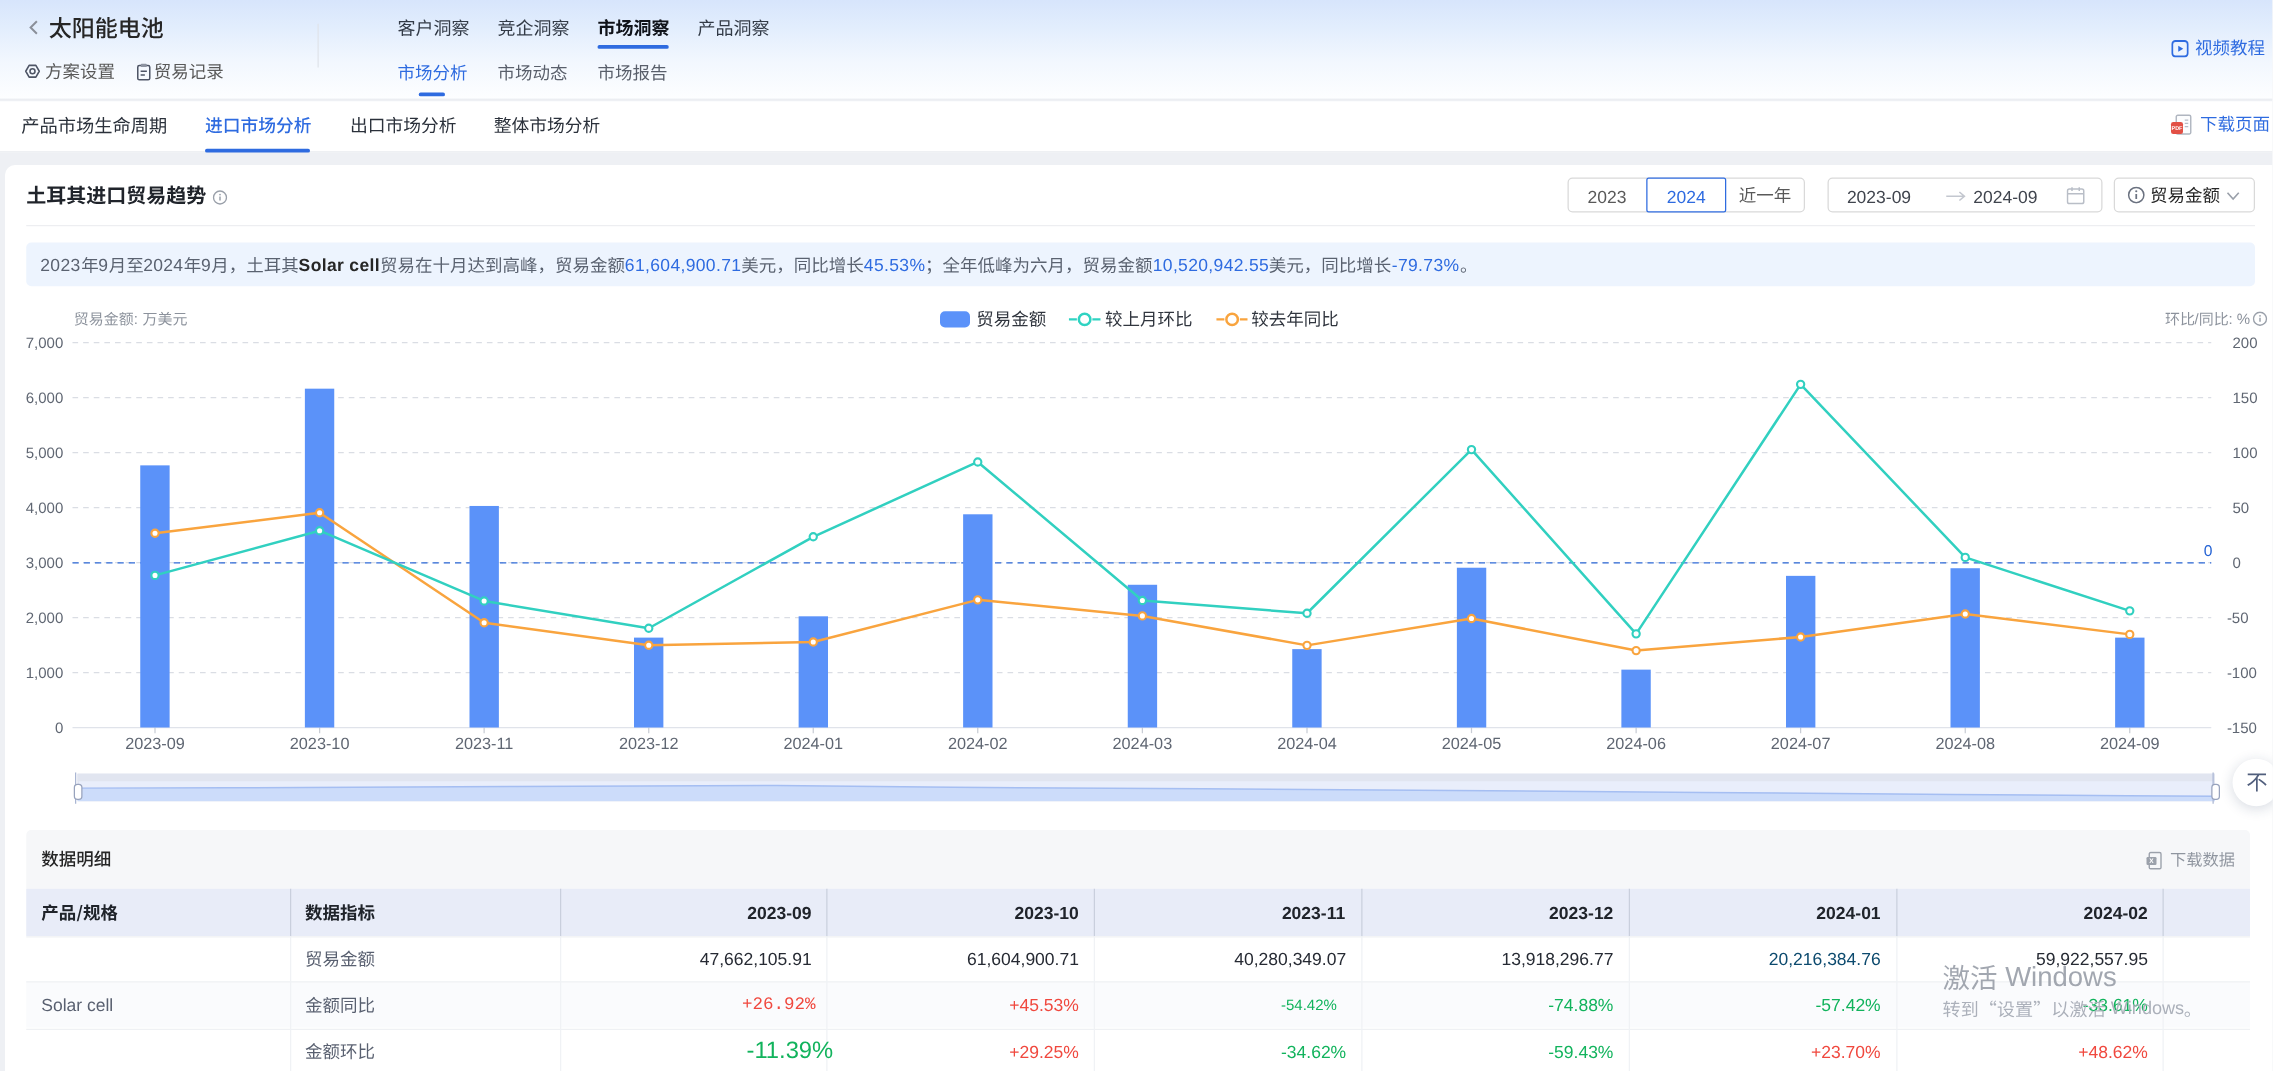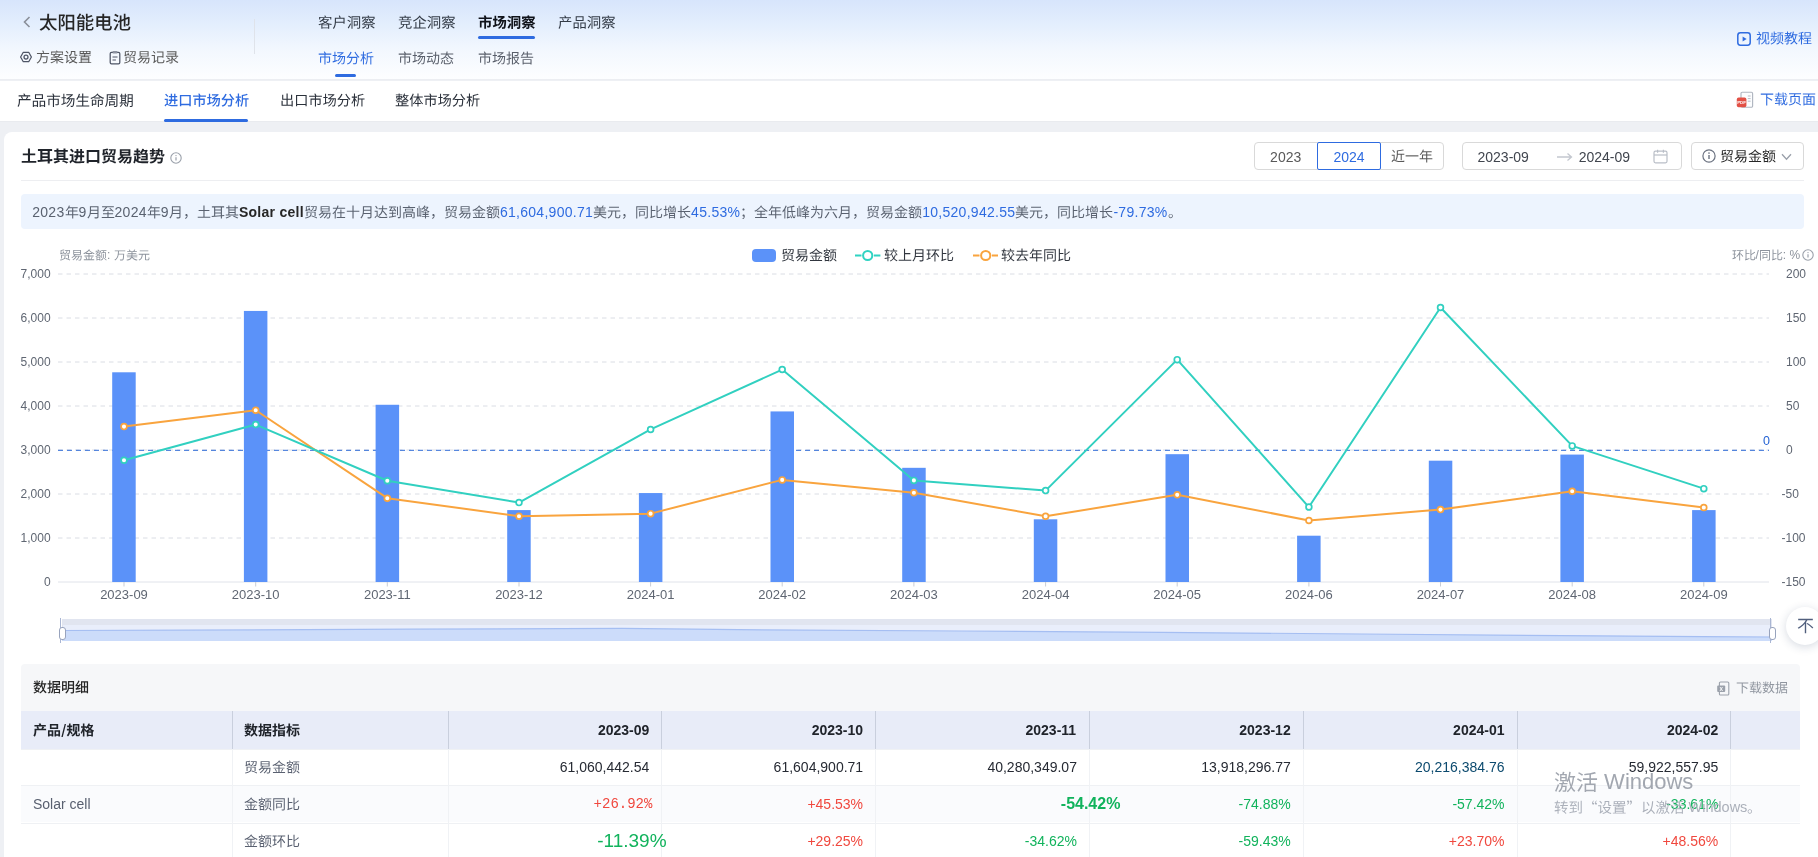--- a/index.html
+++ b/index.html
@@ -590,38 +590,38 @@
   </div>
 <div style="position:absolute;left:244.0px;top:833.5px;">
     <svg style="display:block;" width="56.0" height="14" viewBox="0 -880 4000 1000" fill="#596070">
       <path transform="translate(0)" d="M198 -218C236 -161 275 -82 291 -34L356 -62C340 -111 299 -187 260 -242ZM733 -243C708 -187 663 -107 628 -57L685 -33C721 -79 767 -152 804 -215ZM499 -849C404 -700 219 -583 30 -522C50 -504 70 -475 82 -453C136 -473 190 -497 241 -526V-470H458V-334H113V-265H458V-18H68V51H934V-18H537V-265H888V-334H537V-470H758V-533C812 -502 867 -476 919 -457C931 -477 954 -506 972 -522C820 -570 642 -674 544 -782L569 -818ZM746 -540H266C354 -592 435 -656 501 -729C568 -660 655 -593 746 -540Z"></path>
       <path transform="translate(1000)" d="M693 -493C689 -183 676 -46 458 31C471 43 489 67 496 84C732 -2 754 -161 759 -493ZM738 -84C804 -36 888 33 930 77L972 24C930 -17 843 -84 778 -130ZM531 -610V-138H595V-549H850V-140H916V-610H728C741 -641 755 -678 768 -714H953V-780H515V-714H700C690 -680 675 -641 663 -610ZM214 -821C227 -798 242 -770 254 -744H61V-593H127V-682H429V-593H497V-744H333C319 -773 299 -809 282 -837ZM126 -233V73H194V40H369V71H439V-233ZM194 -21V-172H369V-21ZM149 -416 224 -376C168 -337 104 -305 39 -284C50 -270 64 -236 70 -217C146 -246 221 -287 288 -341C351 -305 412 -268 450 -241L501 -293C462 -319 402 -354 339 -387C388 -436 430 -492 459 -555L418 -582L403 -579H250C262 -598 272 -618 281 -637L213 -649C184 -582 126 -502 40 -444C54 -434 75 -412 84 -397C135 -433 177 -476 210 -520H364C342 -483 312 -450 278 -419L197 -461Z"></path>
       <path transform="translate(2000)" d="M677 -494C752 -410 841 -295 881 -224L942 -271C900 -340 808 -452 734 -534ZM36 -102 55 -31C137 -61 243 -98 343 -135L331 -203L230 -167V-413H319V-483H230V-702H340V-772H41V-702H160V-483H56V-413H160V-143ZM391 -776V-703H646C583 -527 479 -371 354 -271C372 -257 401 -227 413 -212C482 -273 546 -351 602 -440V77H676V-577C695 -618 713 -660 728 -703H944V-776Z"></path>
       <path transform="translate(3000)" d="M125 72C148 55 185 39 459 -50C455 -68 453 -102 454 -126L208 -50V-456H456V-531H208V-829H129V-69C129 -26 105 -3 88 7C101 22 119 54 125 72ZM534 -835V-87C534 24 561 54 657 54C676 54 791 54 811 54C913 54 933 -15 942 -215C921 -220 889 -235 870 -250C863 -65 856 -18 806 -18C780 -18 685 -18 665 -18C620 -18 611 -28 611 -85V-377C722 -440 841 -516 928 -590L865 -656C804 -593 707 -516 611 -457V-835Z"></path>
     </svg>
   </div>
 <div style="position:absolute;left:33.0px;top:797.0px;font-size:14px;line-height:14px;color:#596070;font-weight:normal;white-space:nowrap;">Solar&nbsp;cell</div>
-<div style="position:absolute;left:559.8px;top:760.3px;font-size:14px;line-height:14px;color:#262a33;font-weight:normal;white-space:nowrap;">61,060,442.54</div>
+<div style="position:absolute;left:559.8px;top:760.3px;font-size:14px;line-height:14px;color:#262a33;font-weight:normal;white-space:nowrap;">47,662,105.91</div>
 <div style="position:absolute;left:773.6px;top:760.3px;font-size:14px;line-height:14px;color:#262a33;font-weight:normal;white-space:nowrap;">61,604,900.71</div>
 <div style="position:absolute;left:987.4px;top:760.3px;font-size:14px;line-height:14px;color:#262a33;font-weight:normal;white-space:nowrap;">40,280,349.07</div>
 <div style="position:absolute;left:1201.2px;top:760.3px;font-size:14px;line-height:14px;color:#262a33;font-weight:normal;white-space:nowrap;">13,918,296.77</div>
 <div style="position:absolute;left:1415.0px;top:760.3px;font-size:14px;line-height:14px;color:#0c4a6e;font-weight:normal;white-space:nowrap;">20,216,384.76</div>
 <div style="position:absolute;left:1628.8px;top:760.3px;font-size:14px;line-height:14px;color:#262a33;font-weight:normal;white-space:nowrap;">59,922,557.95</div>
 <div style="position:absolute;left:593.6px;top:797.3px;font-size:14px;line-height:14px;color:#f0483e;font-weight:normal;white-space:nowrap;font-family:Liberation Mono, monospace;">+26.92%</div>
 <div style="position:absolute;left:807.4px;top:797.3px;font-size:14px;line-height:14px;color:#f0483e;font-weight:normal;white-space:nowrap;">+45.53%</div>
-<div style="position:absolute;left:1024.8px;top:797.3px;font-size:16px;line-height:14px;color:#11b35c;font-weight:bold;white-space:nowrap;margin-left:36px;">-54.42%</div>
+<div style="position:absolute;left:1024.8px;top:797.3px;font-size:12px;line-height:14px;color:#11b35c;font-weight:normal;white-space:nowrap;">-54.42%</div>
 <div style="position:absolute;left:1238.6px;top:797.3px;font-size:14px;line-height:14px;color:#11b35c;font-weight:normal;white-space:nowrap;">-74.88%</div>
 <div style="position:absolute;left:1452.4px;top:797.3px;font-size:14px;line-height:14px;color:#11b35c;font-weight:normal;white-space:nowrap;">-57.42%</div>
 <div style="position:absolute;left:1666.2px;top:797.3px;font-size:14px;line-height:14px;color:#11b35c;font-weight:normal;white-space:nowrap;">-33.61%</div>
 <div style="position:absolute;left:597.2px;top:834.0px;font-size:19px;line-height:14px;color:#11b35c;font-weight:normal;white-space:nowrap;">-11.39%</div>
 <div style="position:absolute;left:807.4px;top:834.0px;font-size:14px;line-height:14px;color:#f0483e;font-weight:normal;white-space:nowrap;">+29.25%</div>
 <div style="position:absolute;left:1024.8px;top:834.0px;font-size:14px;line-height:14px;color:#11b35c;font-weight:normal;white-space:nowrap;">-34.62%</div>
 <div style="position:absolute;left:1238.6px;top:834.0px;font-size:14px;line-height:14px;color:#11b35c;font-weight:normal;white-space:nowrap;">-59.43%</div>
 <div style="position:absolute;left:1448.8px;top:834.0px;font-size:14px;line-height:14px;color:#f0483e;font-weight:normal;white-space:nowrap;">+23.70%</div>
-<div style="position:absolute;left:1662.6px;top:834.0px;font-size:14px;line-height:14px;color:#f0483e;font-weight:normal;white-space:nowrap;">+48.56%</div>
+<div style="position:absolute;left:1662.6px;top:834.0px;font-size:14px;line-height:14px;color:#f0483e;font-weight:normal;white-space:nowrap;">+48.62%</div>
 <div style="position:absolute;left:1554.0px;top:770.5px;z-index:40;">
     <svg style="display:block;" width="44.0" height="22" viewBox="0 -880 2000 1000" fill="#a2a7b0">
       <path transform="translate(0)" d="M340 -551H517V-471H340ZM340 -682H517V-604H340ZM64 -786C114 -750 173 -696 203 -659L249 -708C219 -744 157 -794 107 -829ZM35 -509C83 -478 144 -432 173 -402L218 -453C187 -483 125 -527 77 -555ZM46 26 107 65C148 -25 197 -146 232 -248L179 -286C140 -177 85 -50 46 26ZM692 -841C674 -685 640 -534 582 -432V-738H444L479 -830L401 -841C396 -811 384 -771 374 -738H278V-415H575C590 -403 614 -377 624 -366C640 -392 655 -422 669 -454C684 -359 708 -257 748 -163C707 -82 653 -16 579 35C594 46 620 70 629 81C692 32 742 -25 781 -93C817 -27 863 33 922 79C932 61 956 32 970 19C905 -27 855 -91 817 -164C867 -277 896 -415 914 -579H960V-648H728C741 -706 752 -768 760 -830ZM366 -394 390 -339H237V-276H336V-240C336 -167 322 -50 198 37C215 49 238 68 250 81C345 12 381 -74 393 -151H509C504 -53 498 -14 488 -3C482 4 475 6 462 6C450 6 417 5 381 2C391 18 397 44 399 64C436 66 474 65 494 64C516 62 532 56 546 40C564 18 570 -39 577 -185C578 -194 578 -213 578 -213H400V-238V-276H612V-339H462C453 -362 441 -389 429 -410ZM849 -579C836 -451 816 -339 782 -244C742 -348 720 -462 707 -566L711 -579Z"></path>
       <path transform="translate(1000)" d="M91 -774C152 -741 236 -693 278 -662L322 -724C279 -752 194 -798 133 -827ZM42 -499C103 -466 186 -418 227 -390L269 -452C226 -480 142 -525 83 -554ZM65 16 129 67C188 -26 258 -151 311 -257L256 -306C198 -193 119 -61 65 16ZM320 -547V-475H609V-309H392V79H462V36H819V74H891V-309H680V-475H957V-547H680V-722C767 -737 848 -756 914 -778L854 -836C743 -797 540 -765 367 -747C375 -730 385 -701 389 -683C460 -690 535 -699 609 -710V-547ZM462 -32V-240H819V-32Z"></path>
     </svg>
   </div>
 <div style="position:absolute;left:1598.0px;top:771.2px;font-size:22px;line-height:22px;color:#a2a7b0;font-weight:normal;white-space:nowrap;z-index:40;">&nbsp;Windows</div>
 <div style="position:absolute;left:1554.0px;top:799.5px;z-index:40;">
     <svg style="display:block;" width="130.5" height="14.5" viewBox="0 -880 9000 1000" fill="#abb0ba">
       <path transform="translate(0)" d="M81 -332C89 -340 120 -346 154 -346H243V-201L40 -167L56 -94L243 -130V76H315V-144L450 -171L447 -236L315 -213V-346H418V-414H315V-567H243V-414H145C177 -484 208 -567 234 -653H417V-723H255C264 -757 272 -791 280 -825L206 -840C200 -801 192 -762 183 -723H46V-653H165C142 -571 118 -503 107 -478C89 -435 75 -402 58 -398C67 -380 77 -346 81 -332ZM426 -535V-464H573C552 -394 531 -329 513 -278H801C766 -228 723 -168 682 -115C647 -138 612 -160 579 -179L531 -131C633 -70 752 22 810 81L860 23C830 -6 787 -40 738 -76C802 -158 871 -253 921 -327L868 -353L856 -348H616L650 -464H959V-535H671L703 -653H923V-723H722L750 -830L675 -840L646 -723H465V-653H627L594 -535Z"></path>

